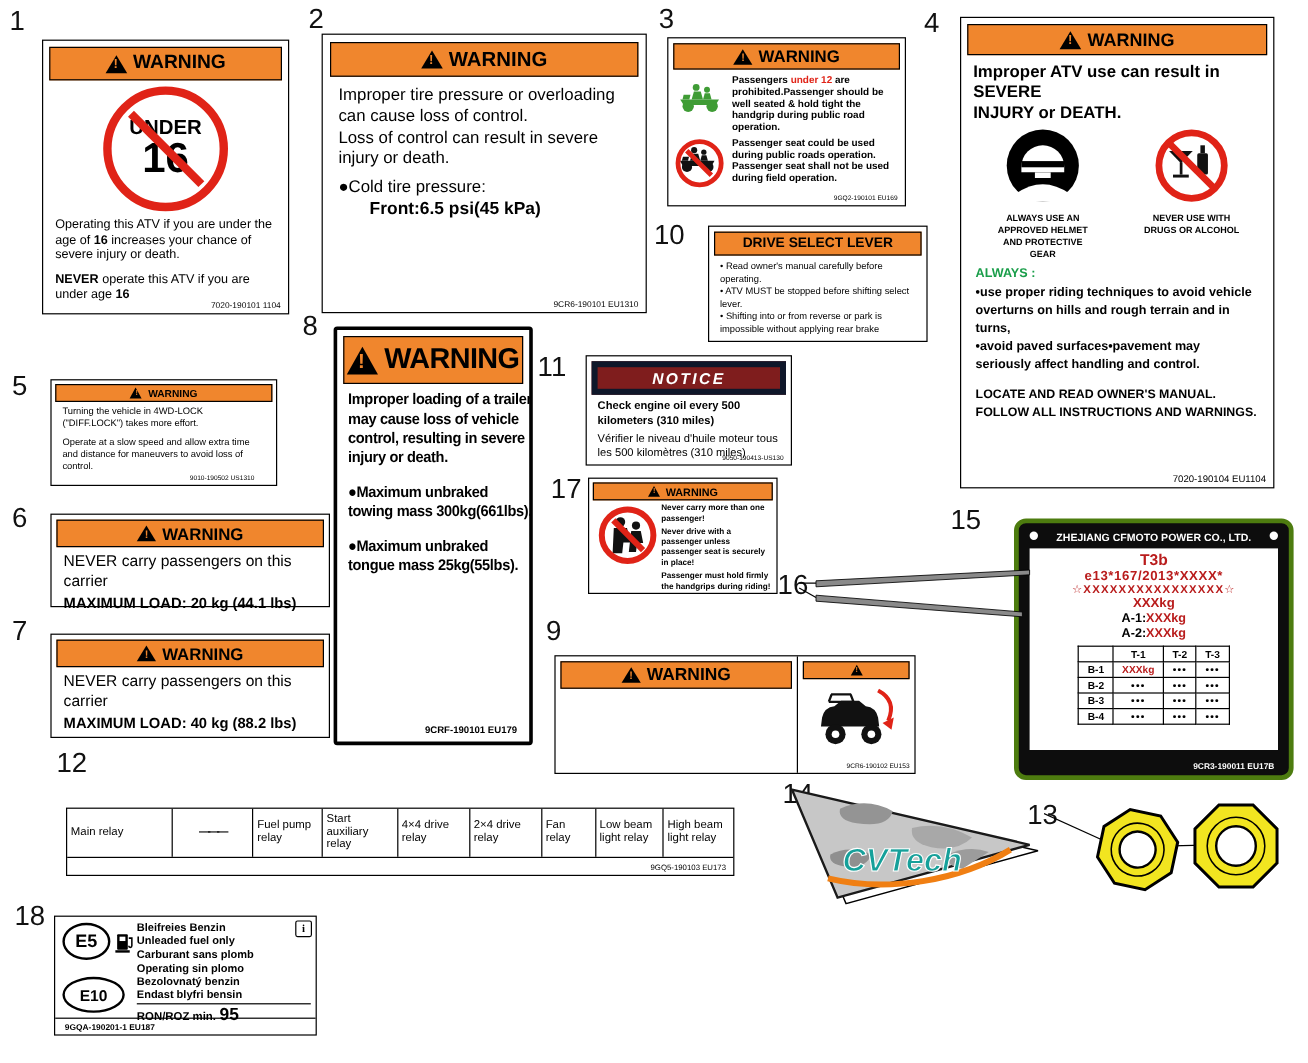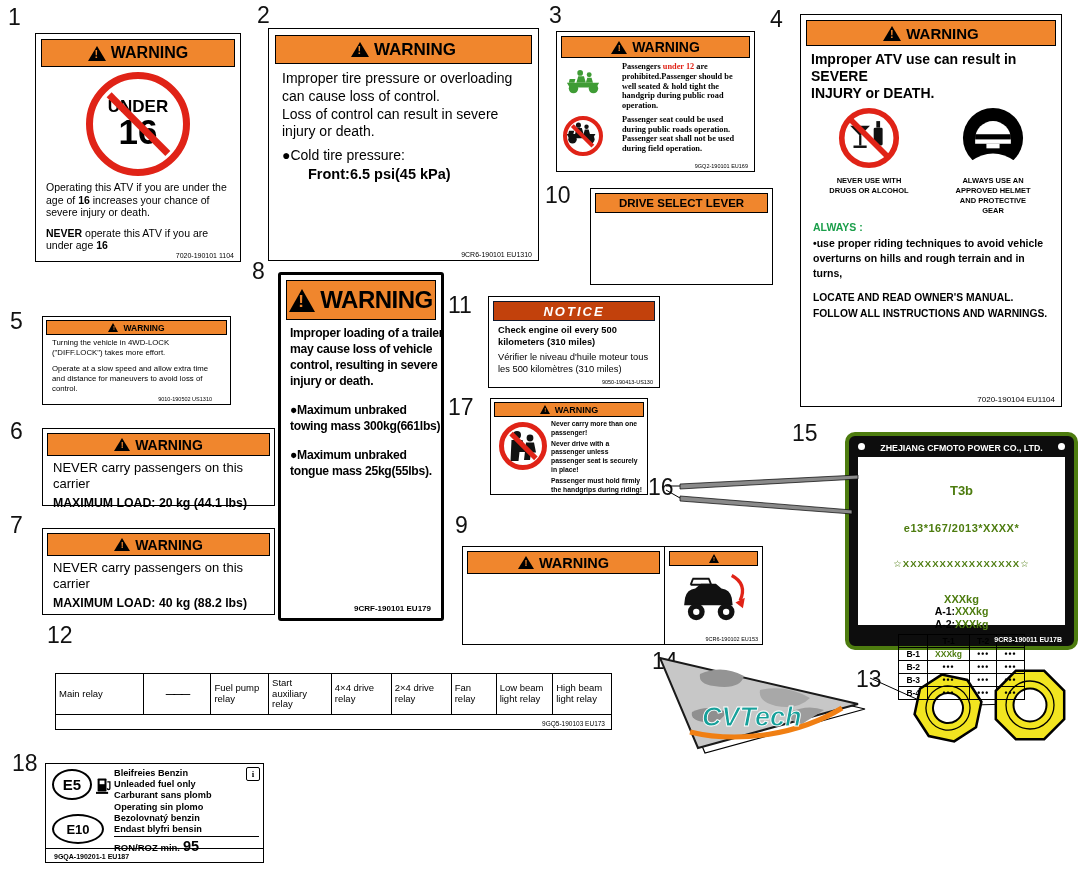--- a/index.html
+++ b/index.html
@@ -39,21 +39,21 @@
   
   #l2{left:268px;top:28px;width:271px;height:233px;}
   #l2 .whead{height:27px;margin:6px;font-size:17px;}
   #l2 .body{margin:4px 13px;font-size:14px;line-height:1.27;}
   #l2 .bullet{margin-top:6px;}
   #l2 .tp{margin-left:26px;font-weight:bold;font-size:14.5px;}
 
   
   #l3{left:556px;top:31px;width:199px;height:141px;}
   #l3 .whead{height:20px;margin:4px;font-size:14px;}
-  #l3 .row{display:flex;gap:19px;margin:2px 6px 4px;font-size:8.3px;line-height:1.18;font-weight:600;font-family:Liberation Serif, serif;}
+  #l3 .row{display:flex;gap:7px;margin:2px 6px 4px;font-size:8.3px;line-height:1.18;font-weight:600;}
   #l3 .icon{width:40px;height:44px;flex:none;position:relative;}
   #l3 .icon svg{position:absolute;left:1px;top:3px;}
   #l3 .no3{left:0;top:1px;width:40px;height:40px;border-width:4px;--bw:4px;}
   #l3 .red{color:#e02317;}
   #l3 .txtcol{flex:1;}
 
   
   #l4{left:800px;top:14px;width:262px;height:393px;}
   #l4 .whead{height:24px;margin:5px;font-size:15px;}
   #l4 .intro{margin:1px 10px;font-weight:bold;font-size:14px;line-height:1.2;}
@@ -97,41 +97,41 @@
   #l9 .atv{display:block;margin:2px auto 0;}
   #l9 .code{font-size:5.5px;right:4px;}
 
   
   #l10{left:590px;top:188px;width:183px;height:97px;}
   #l10 .whead{height:18px;margin:4px;font-size:11.5px;}
   #l10 .body{margin:3px 9px;font-size:7.8px;line-height:1.35;font-weight:500;}
 
   
   #l11{left:488px;top:296px;width:172px;height:92px;}
-  #l11 .nhead{background:#c2410c;border:1px solid #0f172a;color:#fff;font-style:italic;font-weight:bold;font-size:13px;letter-spacing:2px;height:18px;margin:4px;display:flex;align-items:center;justify-content:center;}
+  #l11 .nhead{background:#7f1d1d;border:5px solid #0f172a;color:#fff;font-style:italic;font-weight:bold;font-size:13px;letter-spacing:2px;height:18px;margin:4px;display:flex;align-items:center;justify-content:center;}
   #l11 .p1{margin:3px 9px 0;font-size:9.3px;font-weight:bold;line-height:1.25;}
   #l11 .p2{margin:4px 9px 0;font-size:9.3px;line-height:1.25;}
   #l11 .code{font-size:5.5px;}
 
   
   #l12{left:55px;top:673px;width:557px;height:57px;}
   #l12 .cells{display:flex;height:40px;border-bottom:1px solid #000;}
   #l12 .cell{border-right:1px solid #000;display:flex;align-items:center;padding:2px 3px;font-size:9.5px;line-height:1.12;box-sizing:border-box;}
   #l12 .cell:last-child{border-right:none;}
   #l12 .dash{justify-content:center;letter-spacing:-2px;font-weight:bold;}
   #l12 .strip{position:relative;height:13px;}
   #l12 .code{font-size:6.5px;bottom:1px;}
 
   
   #l15{left:845px;top:432px;width:233px;height:218px;background:#0d0d0d;border:4px solid #4d7c0f;border-radius:10px;padding:5px 9px 14px;}
   #l15 .hole{position:absolute;top:7px;width:7px;height:7px;background:#fff;border-radius:50%;}
   #l15 .hl{left:9px;} #l15 .hr{right:9px;}
   #l15 .company{color:#fff;font-size:8.8px;font-weight:bold;text-align:center;margin:2px 0 4px;}
   #l15 .panel{background:#fff;padding:2px 4px 4px;height:168px;box-sizing:border-box;}
-  #l15 .red{color:#4d7c0f;margin-top:24px;}
+  #l15 .red{color:#b91c1c;}
   #l15 .type{font-weight:bold;font-size:13px;text-align:center;}
   #l15 .appr{font-weight:bold;font-size:11px;text-align:center;letter-spacing:0.5px;}
   #l15 .vin{font-size:9.5px;text-align:center;letter-spacing:1px;font-weight:bold;}
   #l15 .mass{font-weight:bold;font-size:11px;text-align:center;}
   #l15 .aline{font-size:10.5px;font-weight:bold;text-align:center;line-height:1.25;}
   #l15 table{border-collapse:collapse;margin:3px auto 0;font-size:8.5px;}
   #l15 td,#l15 th{border:1px solid #000;padding:0 7px;height:12px;text-align:center;font-weight:bold;}
   #l15 .dots{letter-spacing:1px;}
   #l15 .code{color:#fff;font-size:7px;font-weight:bold;bottom:3px;right:12px;}
 
@@ -189,21 +189,21 @@
 <div class="callout" style="left:10px;top:512px">7</div>
 <div class="callout" style="left:252px;top:258px">8</div>
 <div class="callout" style="left:455px;top:512px">9</div>
 <div class="callout" style="left:545px;top:182px">10</div>
 <div class="callout" style="left:448px;top:292px">11</div>
 <div class="callout" style="left:47px;top:622px">12</div>
 <div class="callout" style="left:856px;top:666px">13</div>
 <div class="callout" style="left:652px;top:648px">14</div>
 <div class="callout" style="left:792px;top:420px">15</div>
 <div class="callout" style="left:648px;top:474px">16</div>
-<div class="callout" style="left:448px;top:394px">17</div>
+<div class="callout" style="left:459px;top:394px">17</div>
 <div class="callout" style="left:12px;top:750px">18</div>
 
 <section class="label" id="l1">
   <div class="whead">
     <span class="tri s16"></span>
     <span>WARNING</span>
   </div>
   <div class="sign">
     <div class="txt">
       <span class="u">UNDER</span>
@@ -260,48 +260,49 @@
 <section class="label" id="l4">
   <div class="whead">
     <span class="tri s16"></span>
     <span>WARNING</span>
   </div>
   <div class="intro">
     <span class="ln">Improper ATV use can result in SEVERE</span>
     <span class="ln">INJURY or DEATH.</span>
   </div>
   <div class="figs">
+    <div class="fig">
+      <svg width="62" height="62" viewBox="0 0 66 66">
+        <circle cx="33" cy="33" r="32" fill="#000"></circle>
+        <path d="M14 34 a19 19 0 0 1 38 0 l0 5 h-38 Z" fill="#fff"></path>
+        <rect x="14" y="29" width="38" height="5.5" fill="#000"></rect>
+        <rect x="26" y="39" width="14" height="5" fill="#fff"></rect>
+        <path d="M9 58 q24 -17 48 0 l0 7 h-48 Z" fill="#fff"></path>
+      </svg>
+      <div class="cap">ALWAYS USE AN APPROVED HELMET AND PROTECTIVE GEAR</div>
+    </div>
     <div class="fig">
       <svg width="62" height="62" viewBox="0 0 66 66">
         <g fill="#111">
           <polygon points="13,20 34,20 23.5,31"></polygon>
           <rect x="22.5" y="30" width="2.4" height="11"></rect>
           <rect x="16.5" y="41" width="14" height="2.6"></rect>
           <rect x="38" y="22" width="9.5" height="19" rx="1.5"></rect>
           <rect x="40.8" y="15" width="4" height="7"></rect>
         </g>
         <circle cx="33" cy="33" r="29" fill="none" stroke="#e02317" stroke-width="6"></circle>
         <line x1="13" y1="13" x2="53" y2="53" stroke="#e02317" stroke-width="6"></line>
       </svg>
       <div class="cap">NEVER USE WITH DRUGS OR ALCOHOL</div>
     </div>
-    <div class="fig">
-      <svg width="62" height="62" viewBox="0 0 66 66">
-        <circle cx="33" cy="33" r="32" fill="#000"></circle>
-        <path d="M14 34 a19 19 0 0 1 38 0 l0 5 h-38 Z" fill="#fff"></path>
-        <rect x="14" y="29" width="38" height="5.5" fill="#000"></rect>
-        <rect x="26" y="39" width="14" height="5" fill="#fff"></rect>
-        <path d="M9 58 q24 -17 48 0 l0 7 h-48 Z" fill="#fff"></path>
-      </svg>
-      <div class="cap">ALWAYS USE AN APPROVED HELMET AND PROTECTIVE GEAR</div>
-    </div>
   </div>
   <div class="sec">
     <div class="always">ALWAYS :</div>
     <div>•use proper riding techniques to avoid vehicle overturns on hills and rough terrain and in turns,</div>
+    <div>•avoid paved surfaces•pavement may seriously affect handling and control.</div>
   </div>
   <div class="footer">
     <span class="ln">LOCATE AND READ OWNER'S MANUAL.</span>
     <span class="ln">FOLLOW ALL INSTRUCTIONS AND WARNINGS.</span>
   </div>
   <div class="code" style="font-size:8px">7020-190104   EU1104</div>
 </section>
 
 <section class="label" id="l5">
   <div class="whead">
@@ -380,20 +381,25 @@
         <polygon points="62,37 72,32 70,43" fill="#e02317"></polygon>
       </svg>
       <div class="code">9CR6-190102  EU153</div>
     </div>
   </div>
 </section>
 
 <section class="label" id="l10">
   <div class="whead">
     <span>DRIVE SELECT LEVER</span>
+  </div>
+  <div class="body">
+    <div>• Read owner's manual carefully before operating.</div>
+    <div>• ATV MUST be stopped before shifting select lever.</div>
+    <div>• Shifting into or from reverse or park is impossible without applying rear brake</div>
   </div>
 </section>
 
 <section class="label" id="l11">
   <div class="nhead">
     <span>NOTICE</span>
   </div>
   <div class="p1">Check engine oil every 500 kilometers (310 miles)</div>
   <div class="p2">Vérifier le niveau d'huile moteur tous les 500 kilomètres (310 miles)</div>
   <div class="code">9050-190413-US130</div>

